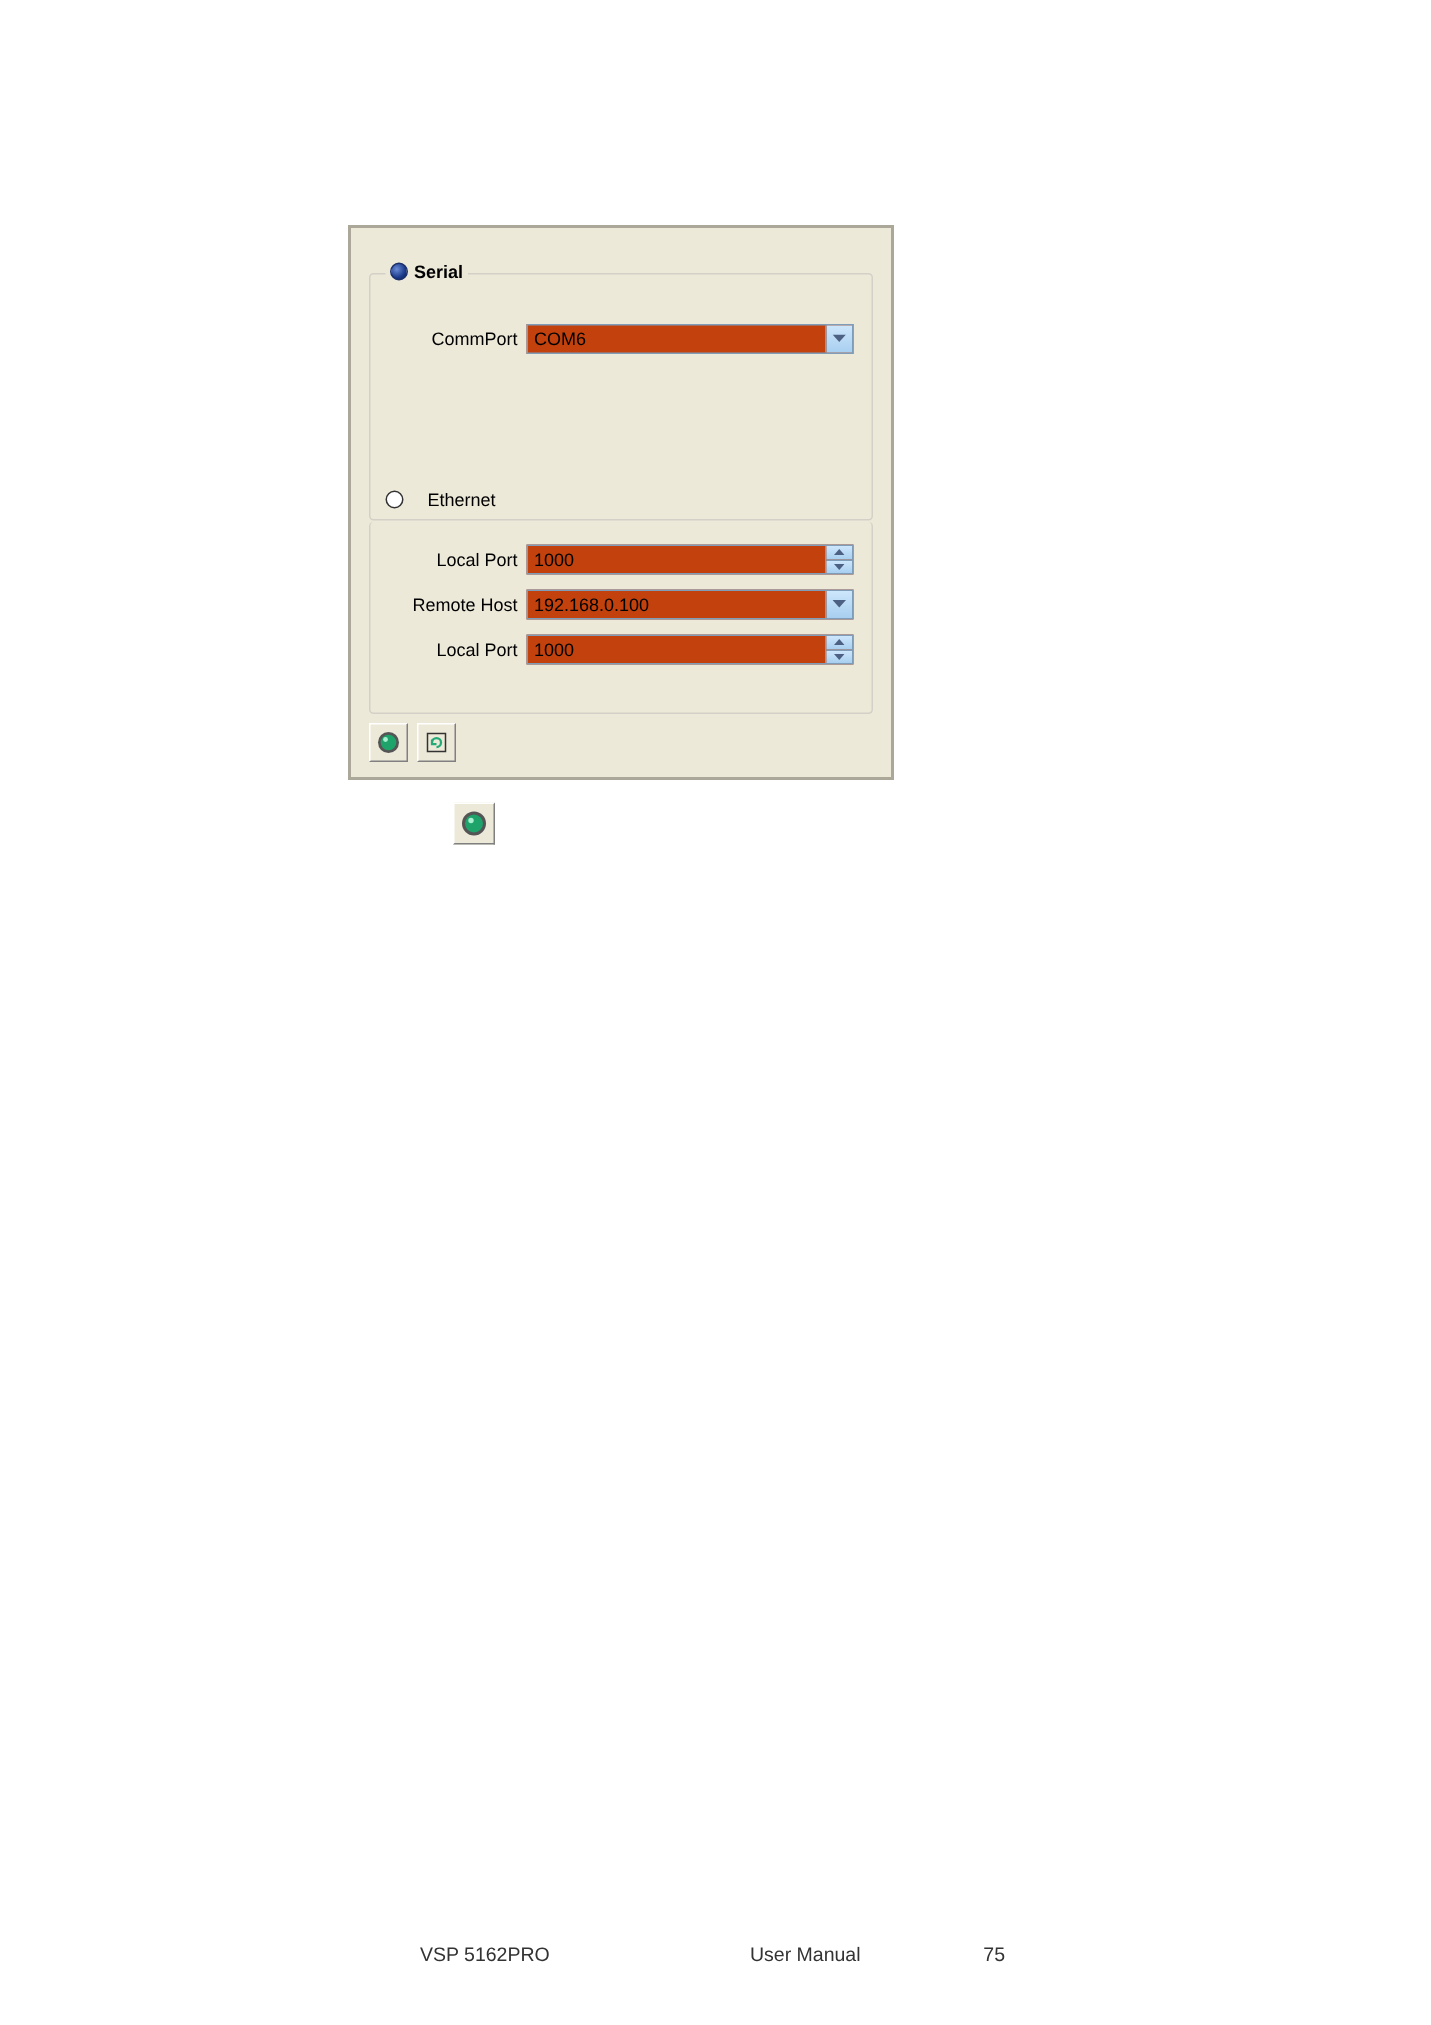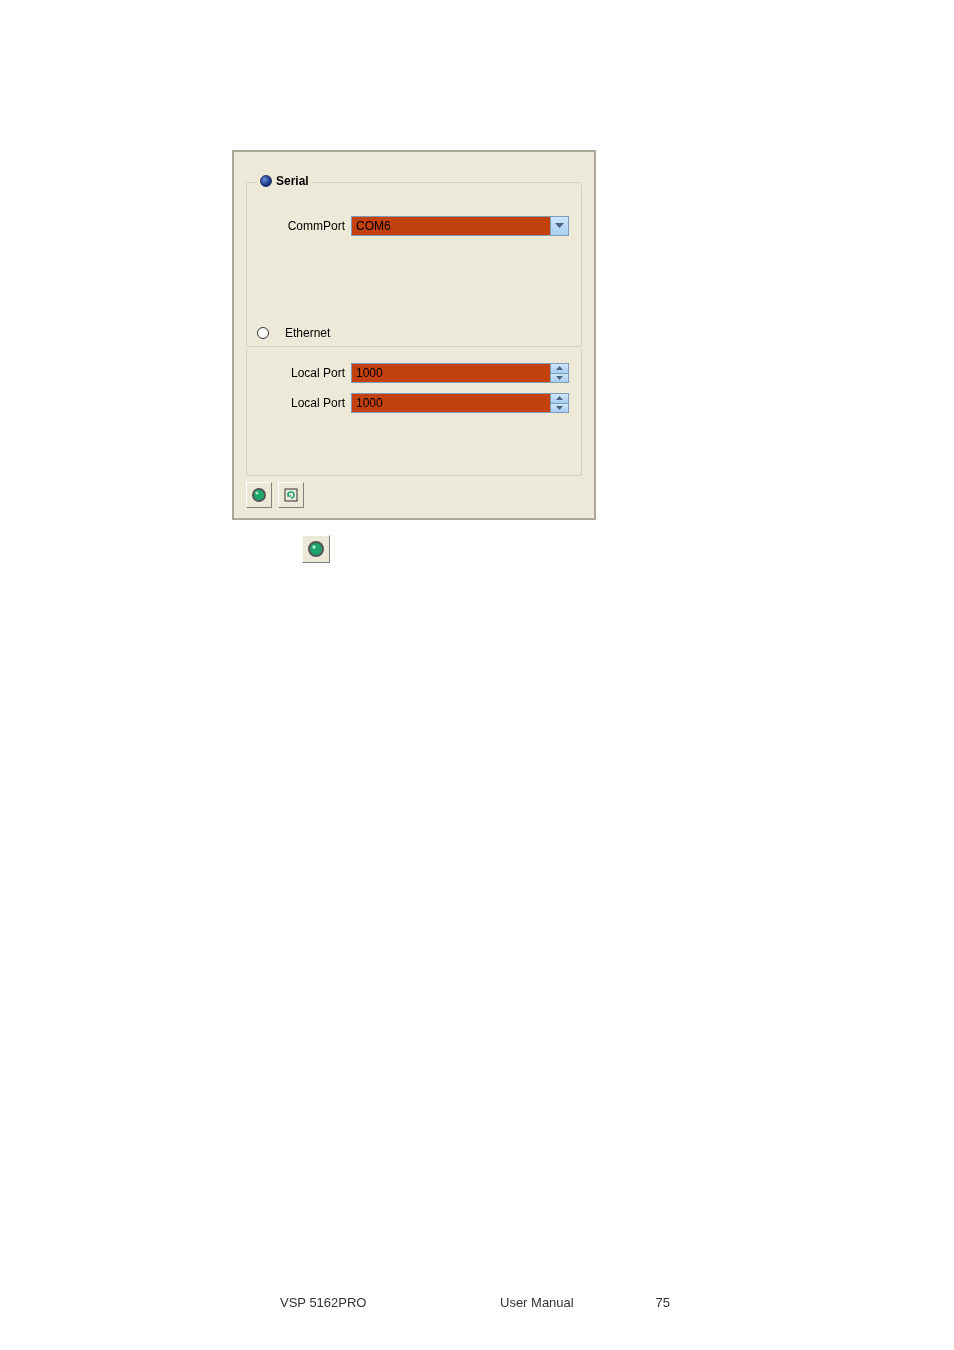--- a/index.html
+++ b/index.html
@@ -225,20 +225,31 @@
           </div>
           <div class="spin-btn">
             <svg width="7" height="4">
                 <path fill="#4d6185" d="M0 0 L7 0 L3.5 4 Z"></path>
               </svg>
           </div>
         </div>
       </div>
     </div>
 
+    <div class="row">
+      <div class="row-label">Remote Host</div>
+      <div class="combo">
+        <input type="text" value="192.168.0.100" style="">
+        <div class="combo-btn">
+          <svg width="9" height="6">
+              <path class="chevron-down" d="M0 0 L9 0 L4.5 5 Z"></path>
+            </svg>
+        </div>
+      </div>
+    </div>
 
     <div class="row">
       <div class="row-label">Local Port</div>
       <div class="spinner">
         <input type="text" value="1000" style="">
         <div class="spin-btns">
           <div class="spin-btn">
             <svg width="7" height="4">
                 <path fill="#4d6185" d="M3.5 0 L7 4 L0 4 Z"></path>
               </svg>

